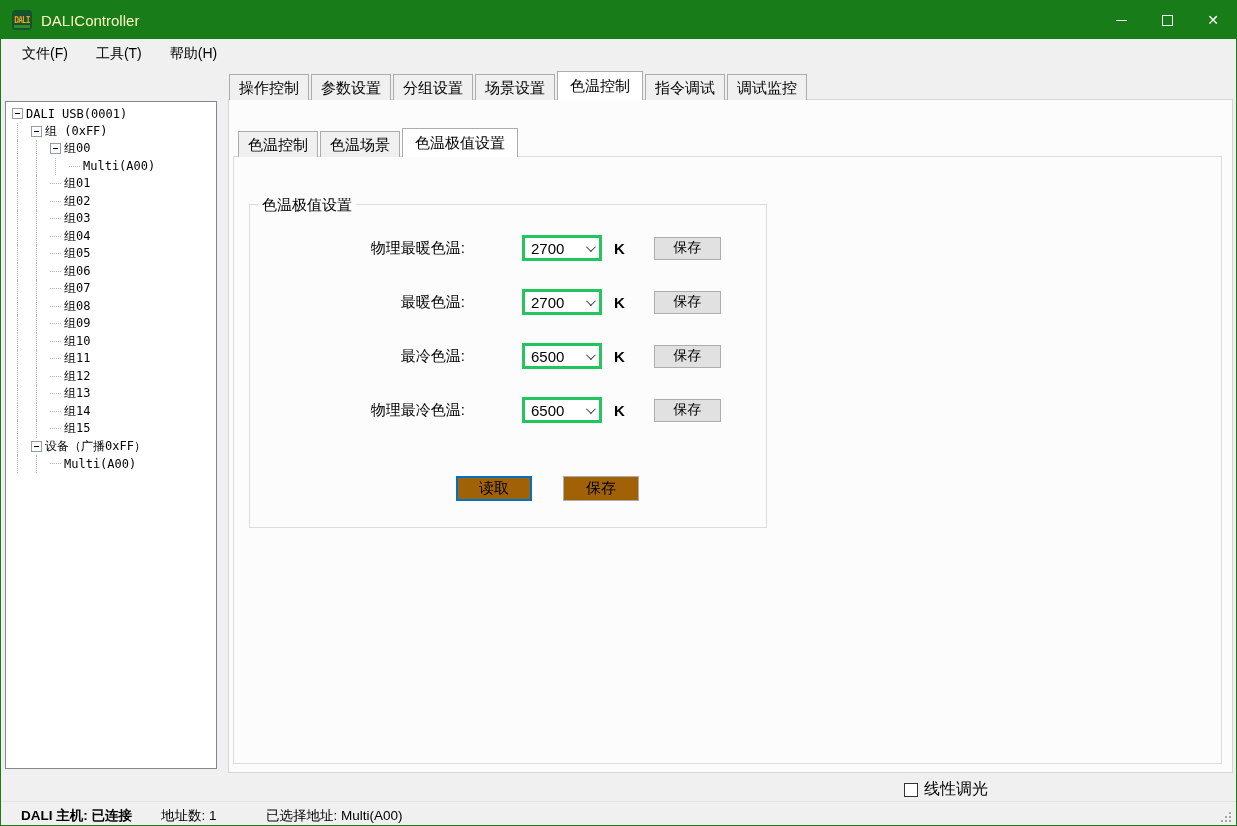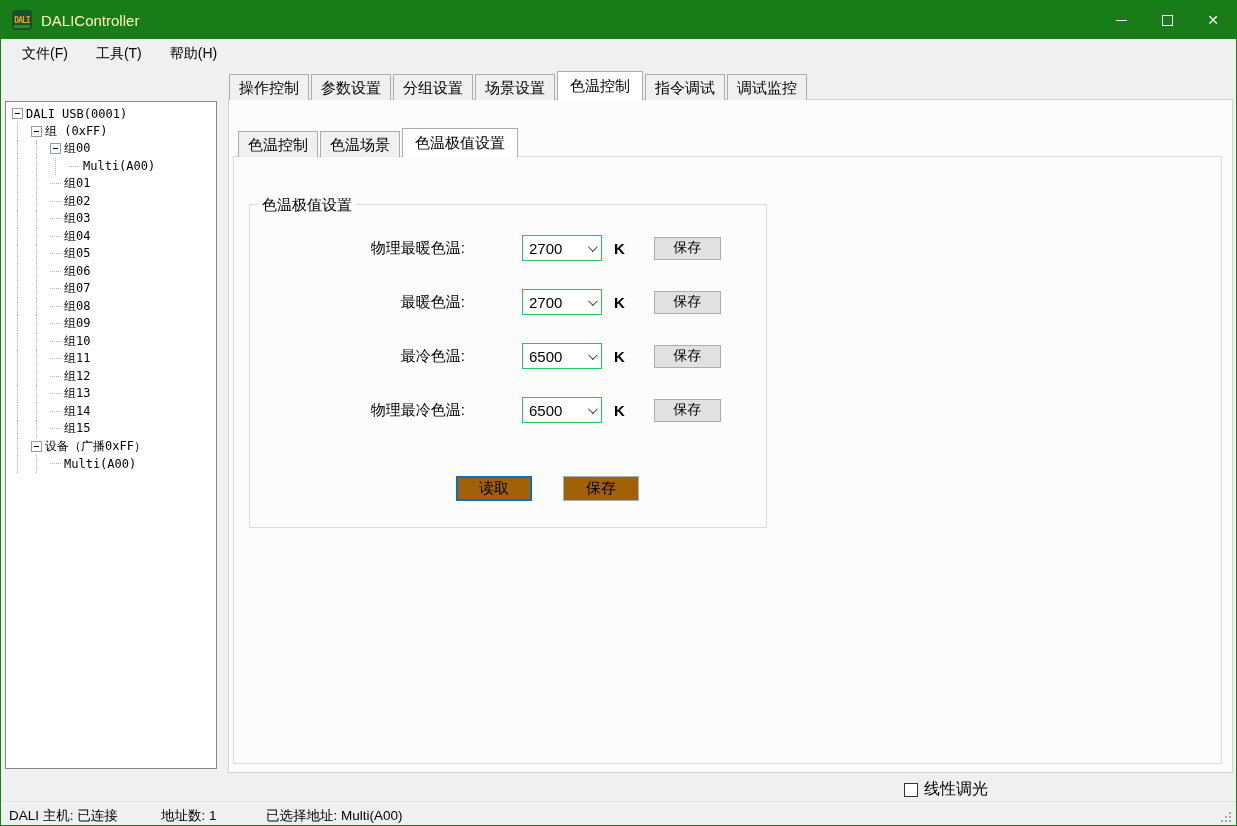--- a/index.html
+++ b/index.html
@@ -43,37 +43,37 @@
   .subtabs { position:absolute; left:237px; top:129px; display:flex; align-items:flex-end; height:27px; z-index:3; }
   .subpage { position:absolute; left:232px; top:155px; width:989px; height:608px; background:#FCFCFC; border:1px solid #DCDCDC; z-index:2; }
   .subtabs .tab { height:26px; }
   .subtabs .tab.active { height:29px; }
   
   .groupbox { position:absolute; left:248px; top:203px; width:518px; height:324px; border:1px solid #DCDCDC; z-index:4; }
   .grouptitle { position:absolute; left:8px; top:-9px; background:#FCFCFC; padding:0 4px; font-size:15px; }
   .ct-rows { padding-top:30px; }
   .ct-row { display:flex; align-items:center; height:26px; margin-bottom:28px; }
   .ct-label { width:215px; text-align:right; font-size:15px; flex:none; }
-  .combobox { width:80px; height:26px; margin-left:57px; background:#fff; border:1px solid #22c55e; display:flex; align-items:center; flex:none; }
+  .combobox { width:80px; height:26px; margin-left:57px; background:#fff; border:3px solid #22c55e; display:flex; align-items:center; flex:none; }
   .combo-value { flex:1; padding-left:6px; font-size:15px; }
   .combo-arrow { width:20px; display:flex; align-items:center; justify-content:center; align-self:stretch; }
   .chev { width:7px; height:7px; border-right:1.5px solid #444; border-bottom:1.5px solid #444; transform:rotate(45deg) translateY(-2px); }
   .ct-unit { margin-left:12px; font-size:15px; font-weight:bold; }
   .btn-small { margin-left:29px; width:67px; height:23px; background:#E1E1E1; border:1px solid #ADADAD; font-size:14px; display:flex; align-items:center; justify-content:center; }
   .btnrow { position:absolute; left:0; top:271px; display:flex; }
   .btn-big { width:76px; height:25px; background:#a16207; border:1px solid #ADADAD; font-size:15px; display:flex; align-items:center; justify-content:center; }
   .btn-read { margin-left:206px; border:2px solid #0072C6; }
   .btn-save2 { margin-left:31px; }
   
   .chkwrap { position:absolute; left:903px; top:778px; display:flex; align-items:center; z-index:5; }
   .checkbox { width:14px; height:14px; background:#fff; border:1px solid #333; }
   .chklabel { margin-left:6px; font-size:16px; }
   .statusbar { position:absolute; left:0; top:800px; width:100%; height:26px; background:#F0F0F0; border-top:1px solid #E3E3E3; z-index:5; }
   .statusitem { position:absolute; top:5px; font-size:13.5px; }
-  .st-1 { left:8px; } .st-2 { left:160px; } .st-3 { left:265px; }
+  .st-1 { left:20px;font-weight:bold; } .st-2 { left:160px; } .st-3 { left:265px; }
   .grip { position:absolute; right:5px; bottom:5px; width:2px; height:2px; background:#A6A6A6;
           box-shadow:0 -4px #A6A6A6, 0 -8px #A6A6A6, -4px 0 #A6A6A6, -4px -4px #A6A6A6, -8px 0 #A6A6A6; }
 </style>
 </head>
 <body>
 
 <div id="window">
 
   <div class="titlebar">
     <div class="appicon">

